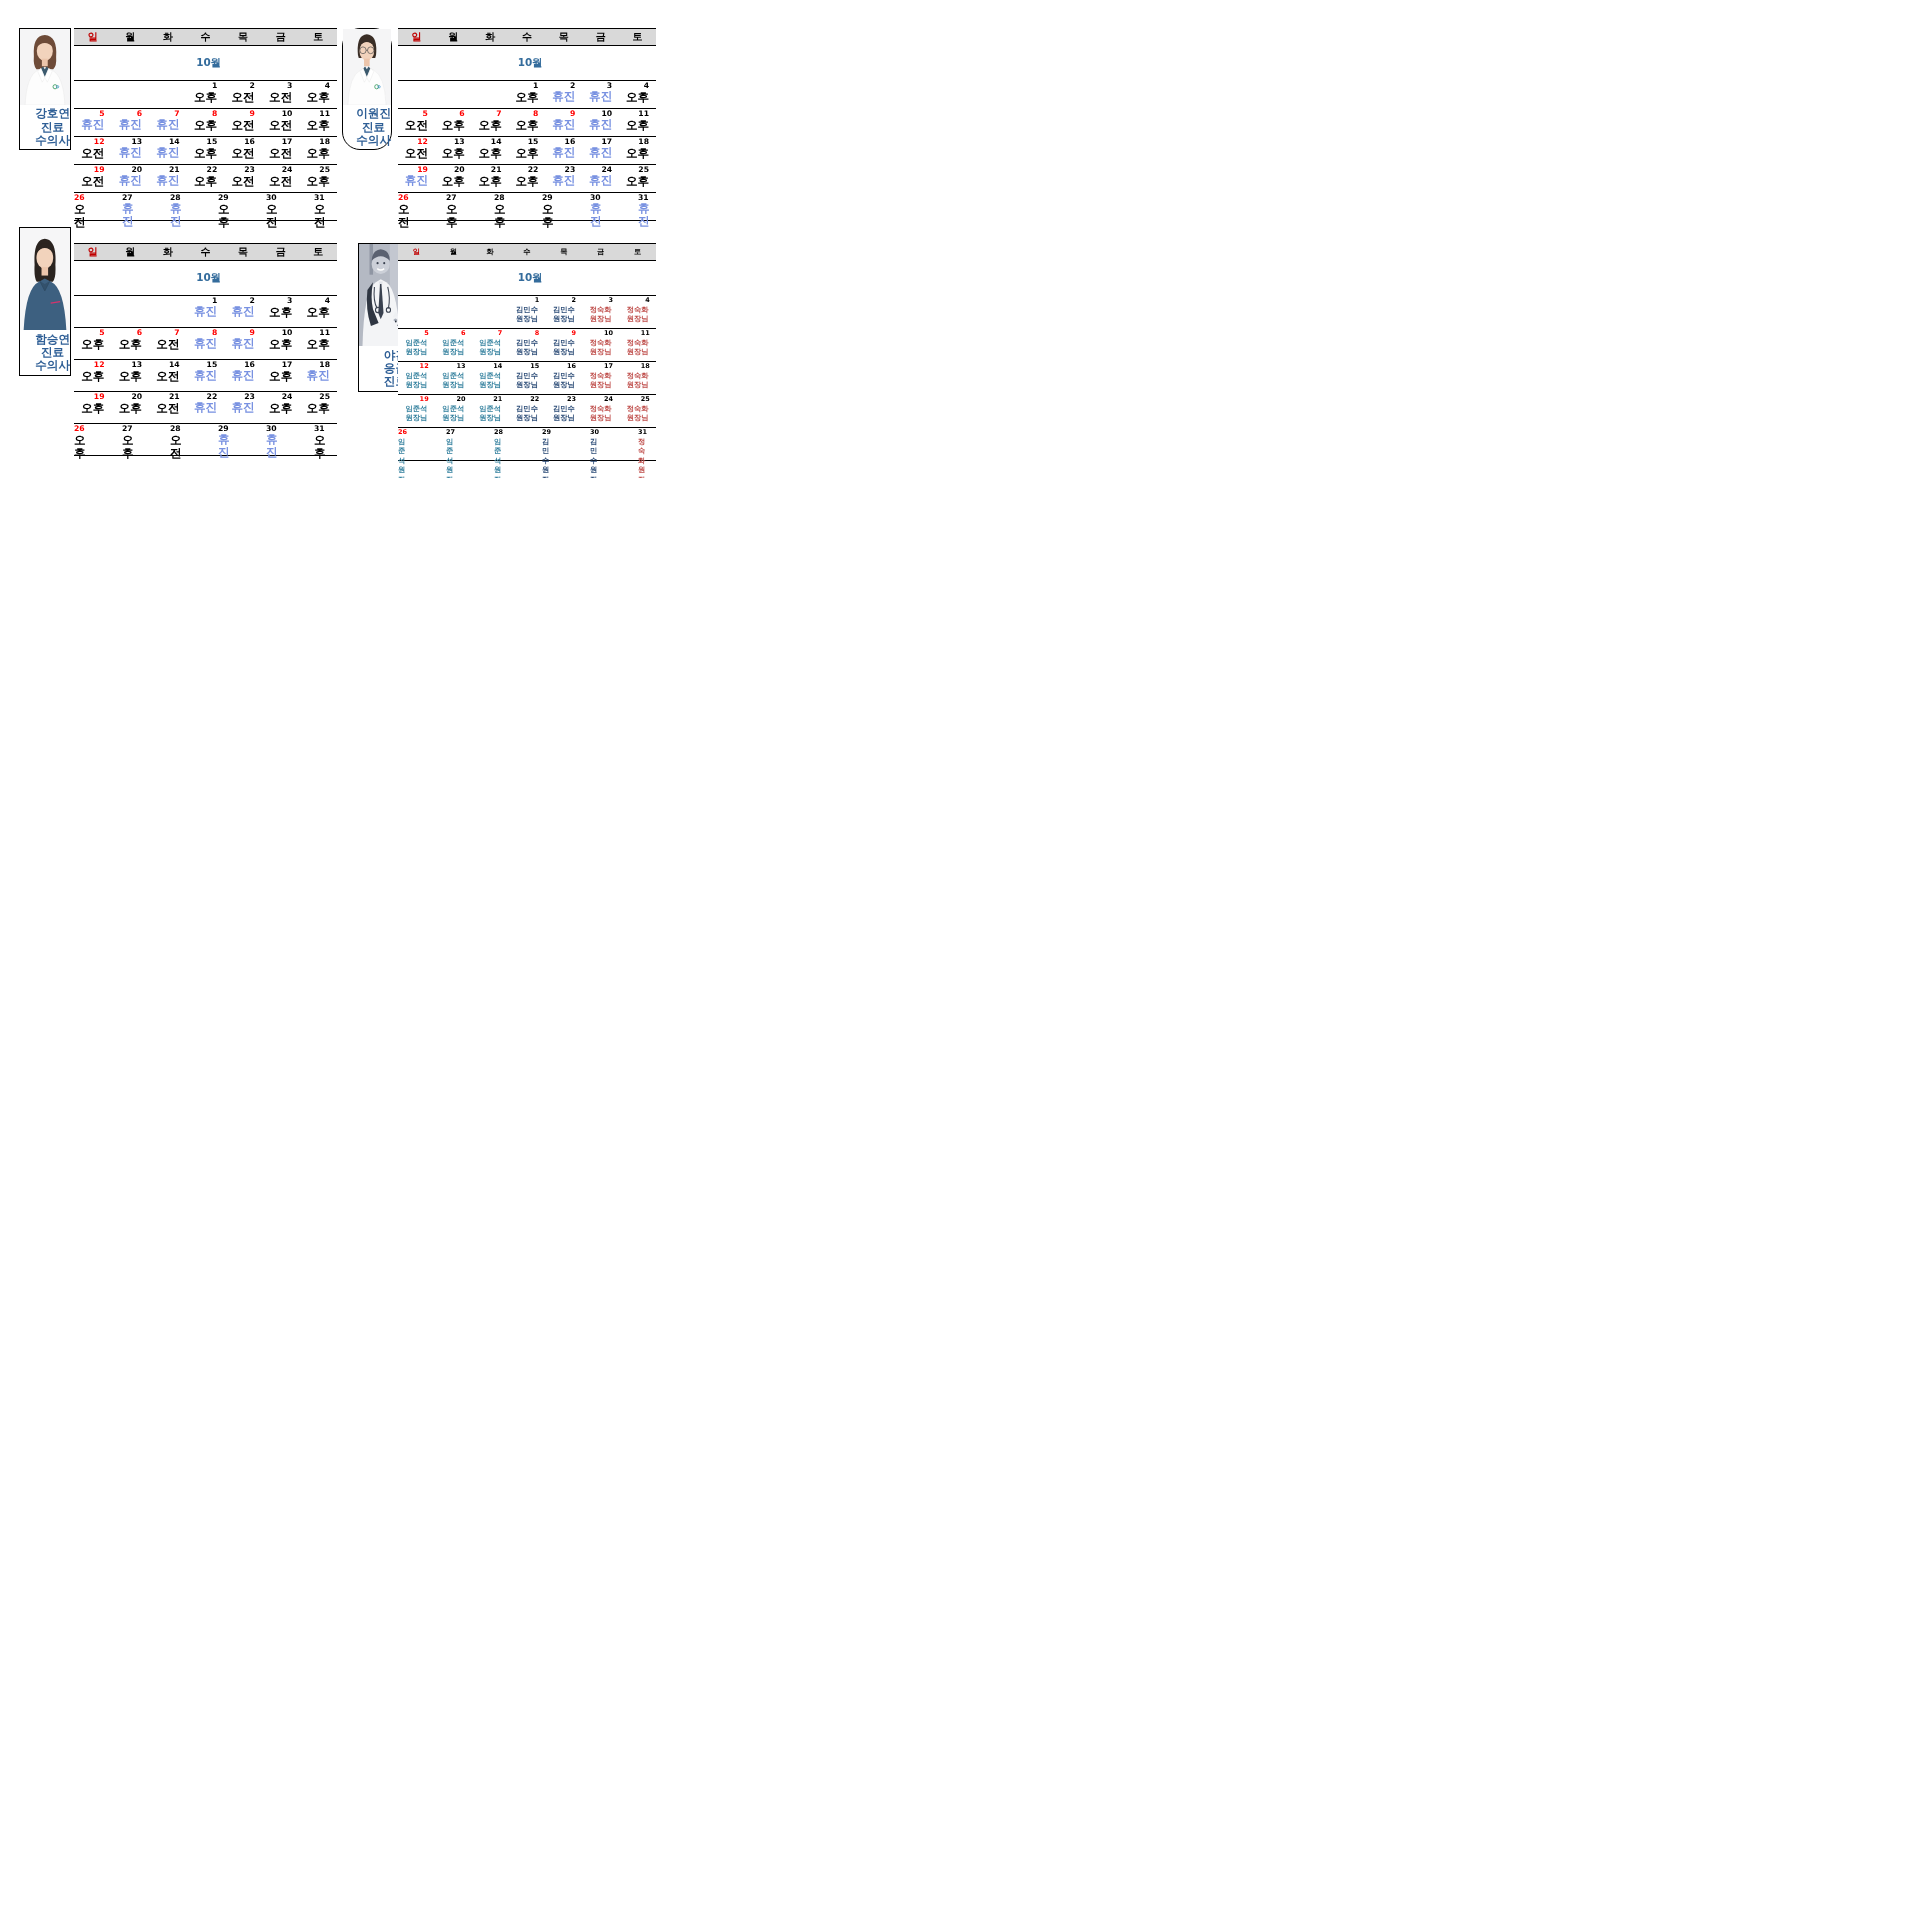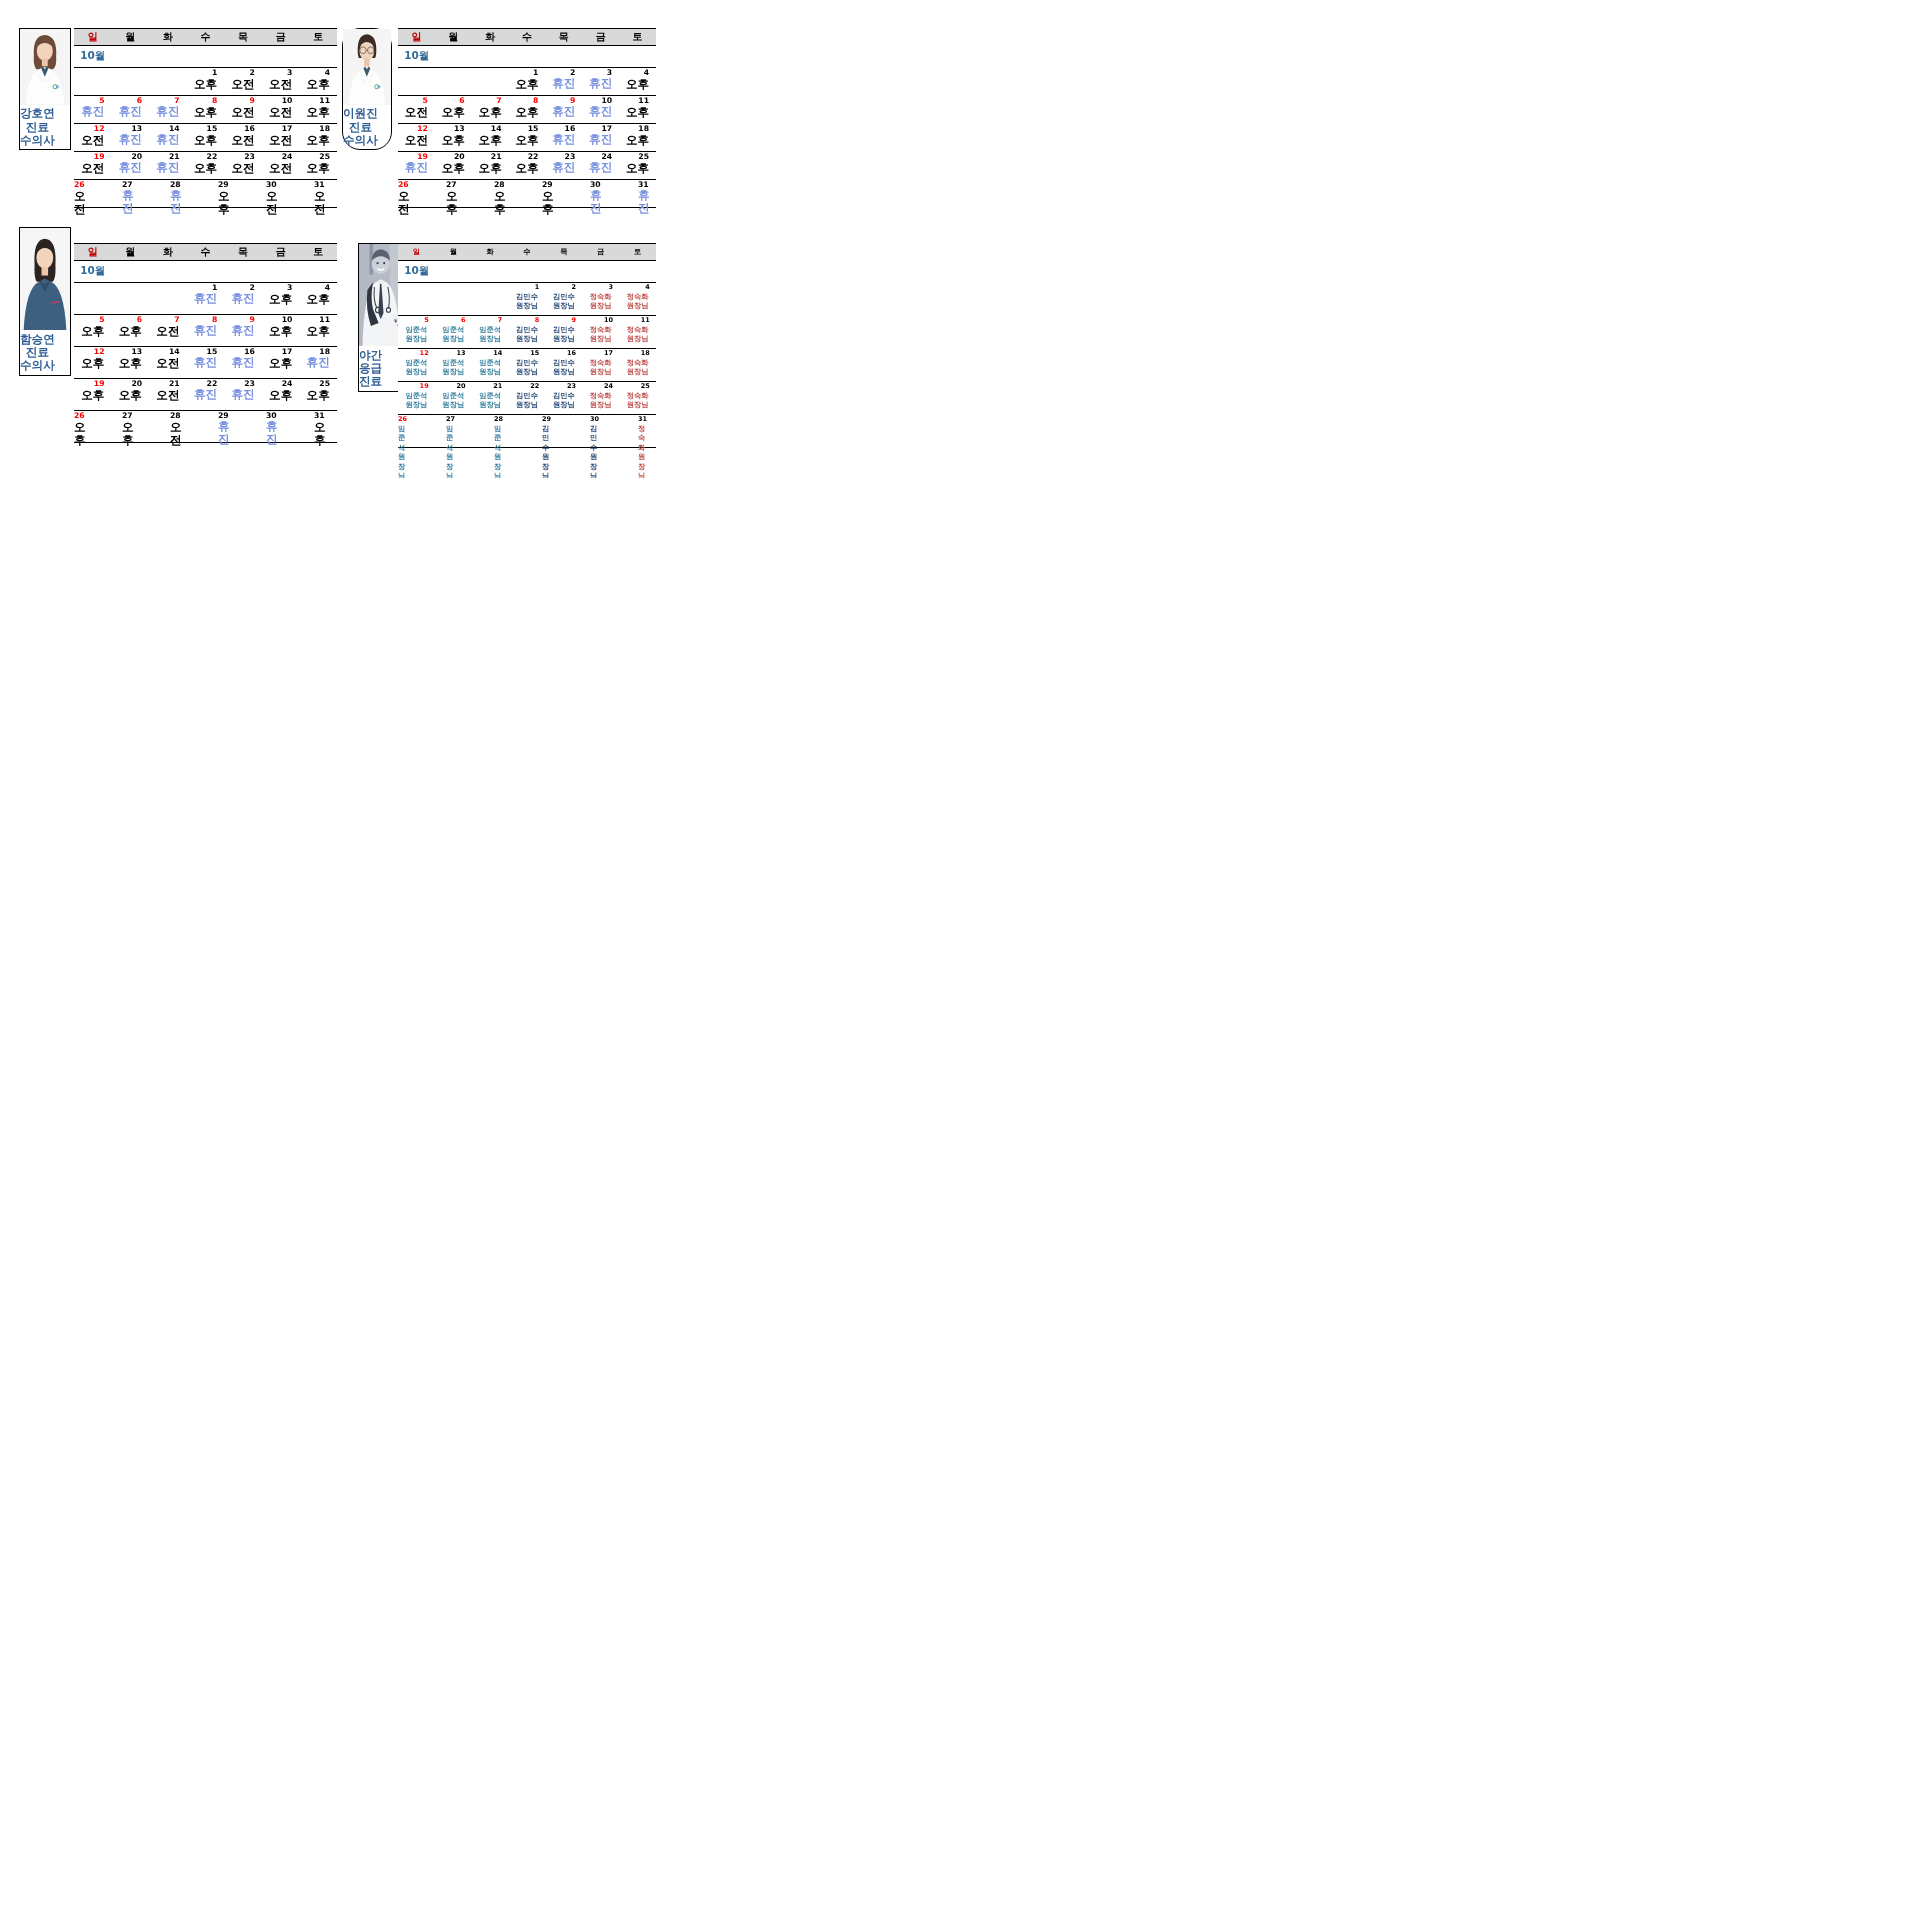--- a/index.html
+++ b/index.html
@@ -6,43 +6,43 @@
   body{
     width:676px;height:478px;position:relative;overflow:hidden;
     font-family:"DejaVu Sans","Liberation Sans",sans-serif;
     font-weight:bold;
   }
   .page{position:absolute;left:0;top:0;width:676px;height:478px;background:#ffffff;}
 
   
   .photo-panel{
     position:absolute;background:#ffffff;border:1.9px solid #000;
-    box-sizing:border-box;display:flex;flex-direction:column;align-items:flex-start;
+    box-sizing:border-box;display:flex;flex-direction:column;align-items:flex-end;
   }
   .photo-panel .photo{width:100%;display:block;flex:0 0 auto;}
   .panel-top .photo{height:76px;}
   .panel-bottom .photo{height:102px;}
   .photo-panel .names{
     flex:1;display:flex;flex-direction:column;justify-content:center;
     align-items:center;gap:0.4px;
   }
   .name-line{color:#2f5f96;font-size:11.6px;line-height:1.12;white-space:nowrap;}
 
   
   .calendar{position:absolute;box-sizing:border-box;background:#ffffff;}
   .cal-header{
     display:grid;grid-template-columns:repeat(7,1fr);align-items:center;
     background:#d9d9d9;height:17.7px;box-sizing:border-box;
     border-top:1.5px solid #000;border-bottom:1.5px solid #000;
   }
   .cal-header .wd{text-align:center;font-size:10px;color:#000;}
   .cal-header .wd.sun{color:#c00000;}
   .cal-month{
-    height:22px;box-sizing:border-box;border-bottom:1.2px solid #000;
-    display:flex;align-items:center;
+    height:35px;box-sizing:border-box;border-bottom:1.2px solid #000;
+    display:flex;align-items:center;justify-content:center;
   }
   .cal-month span{color:#346c9c;font-size:10.4px;padding-left:6.2px;}
   .cal-week{
     display:grid;grid-template-columns:repeat(7,1fr);
     height:28px;box-sizing:border-box;border-bottom:1.2px solid #000;
   }
   .cal-week:last-child{border-bottom-width:1.5px;gap:48px;}
   .rows-m .cal-week{height:32px;}
   .rows-l .cal-week{height:33px;}
   .cell{display:flex;flex-direction:column;min-width:0;}

